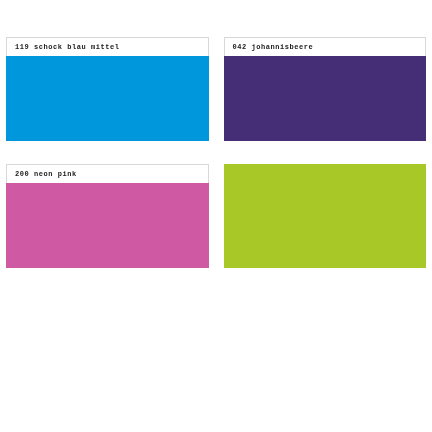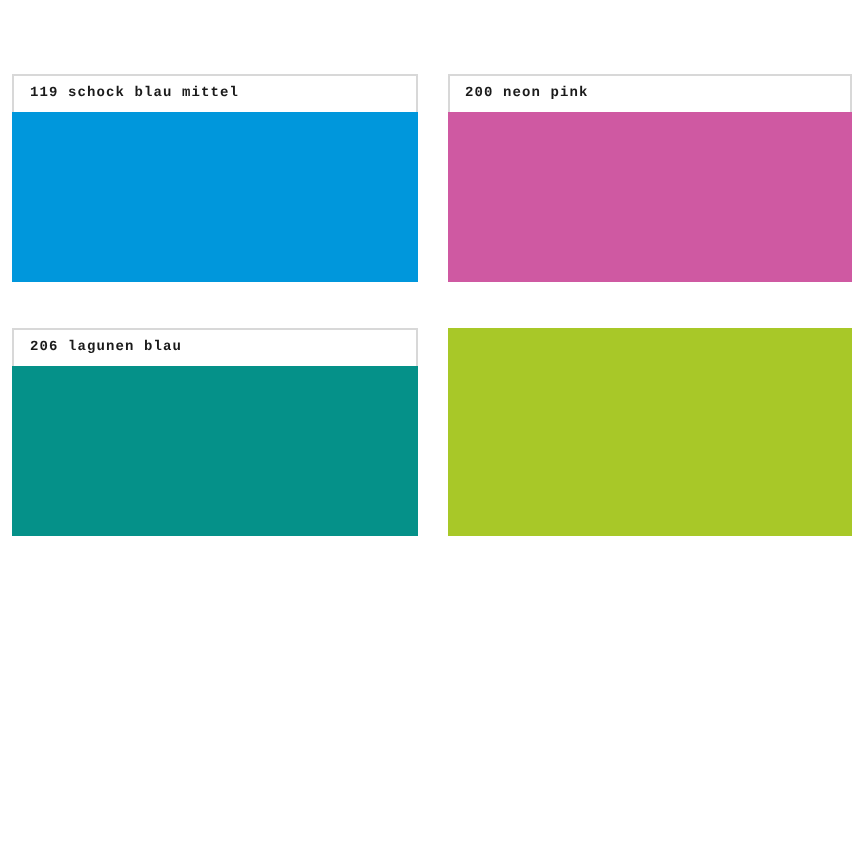--- a/index.html
+++ b/index.html
@@ -76,34 +76,34 @@
 <div id="swatch-sheet" style="background-color: rgb(255, 255, 255);">
   <div class="swatch-grid">
 
     <div class="swatch-cell">
       <div class="swatch-label-bar">
         <span class="swatch-label-text">119 schock blau mittel</span>
       </div>
       <div class="swatch-color" style="background-color: rgb(0, 151, 220);"></div>
     </div>
 
+    <div class="swatch-cell">
+      <div class="swatch-label-bar">
+        <span class="swatch-label-text">042 johannisbeere</span>
+      </div>
+      <div class="swatch-color" style="background-color: rgb(69, 46, 117);"></div>
+    </div>
 
     <div class="swatch-cell">
       <div class="swatch-label-bar">
         <span class="swatch-label-text">200 neon pink</span>
       </div>
       <div class="swatch-color" style="background-color: rgb(207, 89, 162);"></div>
     </div>
 
-    <div class="swatch-cell">
-      <div class="swatch-label-bar">
-        <span class="swatch-label-text">206 lagunen blau</span>
-      </div>
-      <div class="swatch-color" style="background-color: rgb(5, 145, 137);"></div>
-    </div>
 
     <div class="swatch-cell">
       <div class="swatch-color" style="background-color: rgb(168, 200, 40);"></div>
     </div>
 
 
   </div>
 </div>
 
 </body></html>

